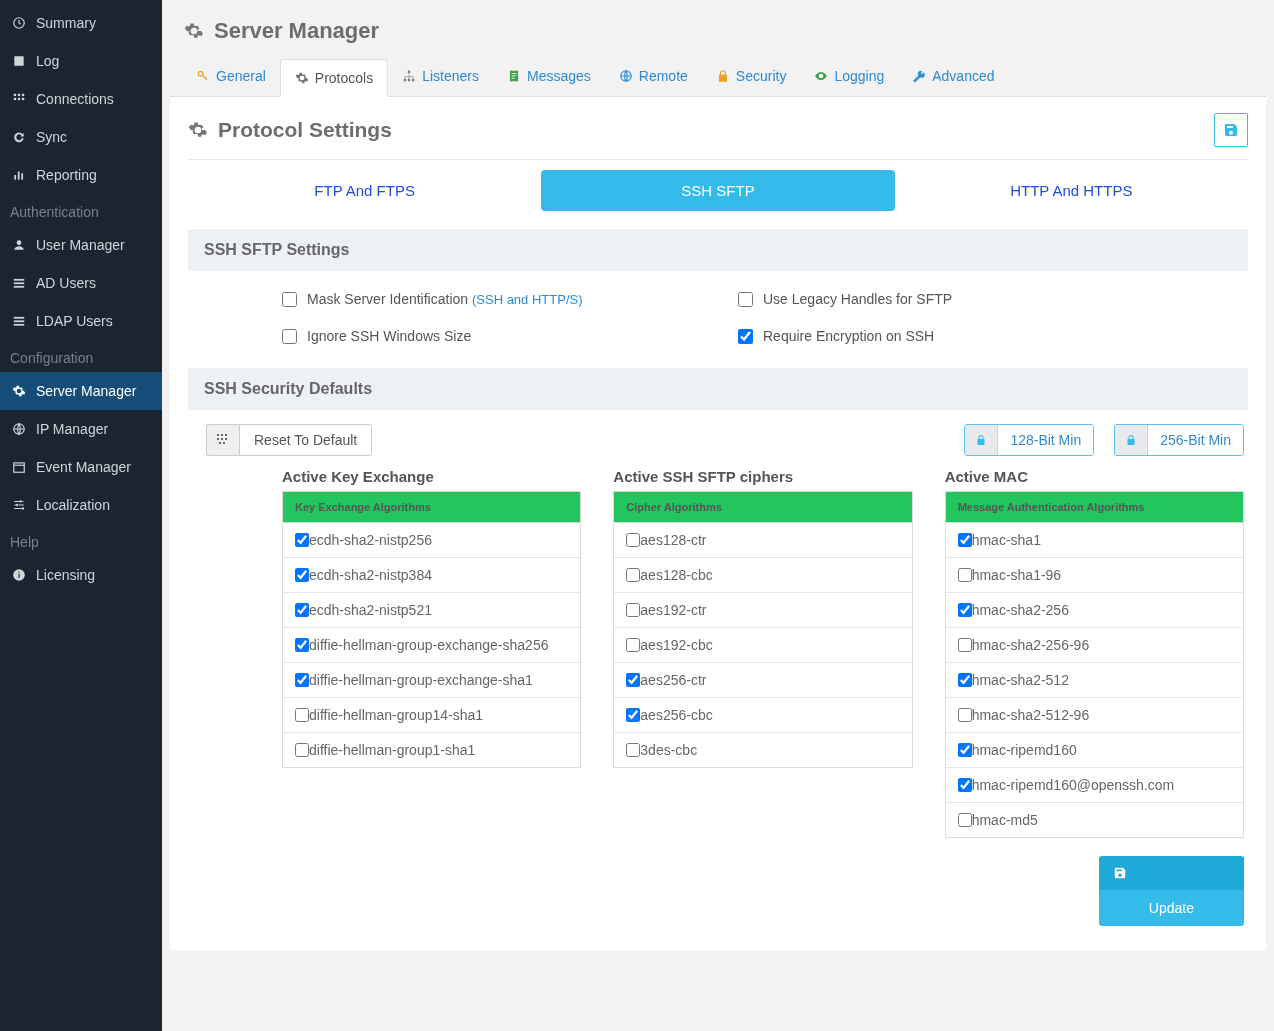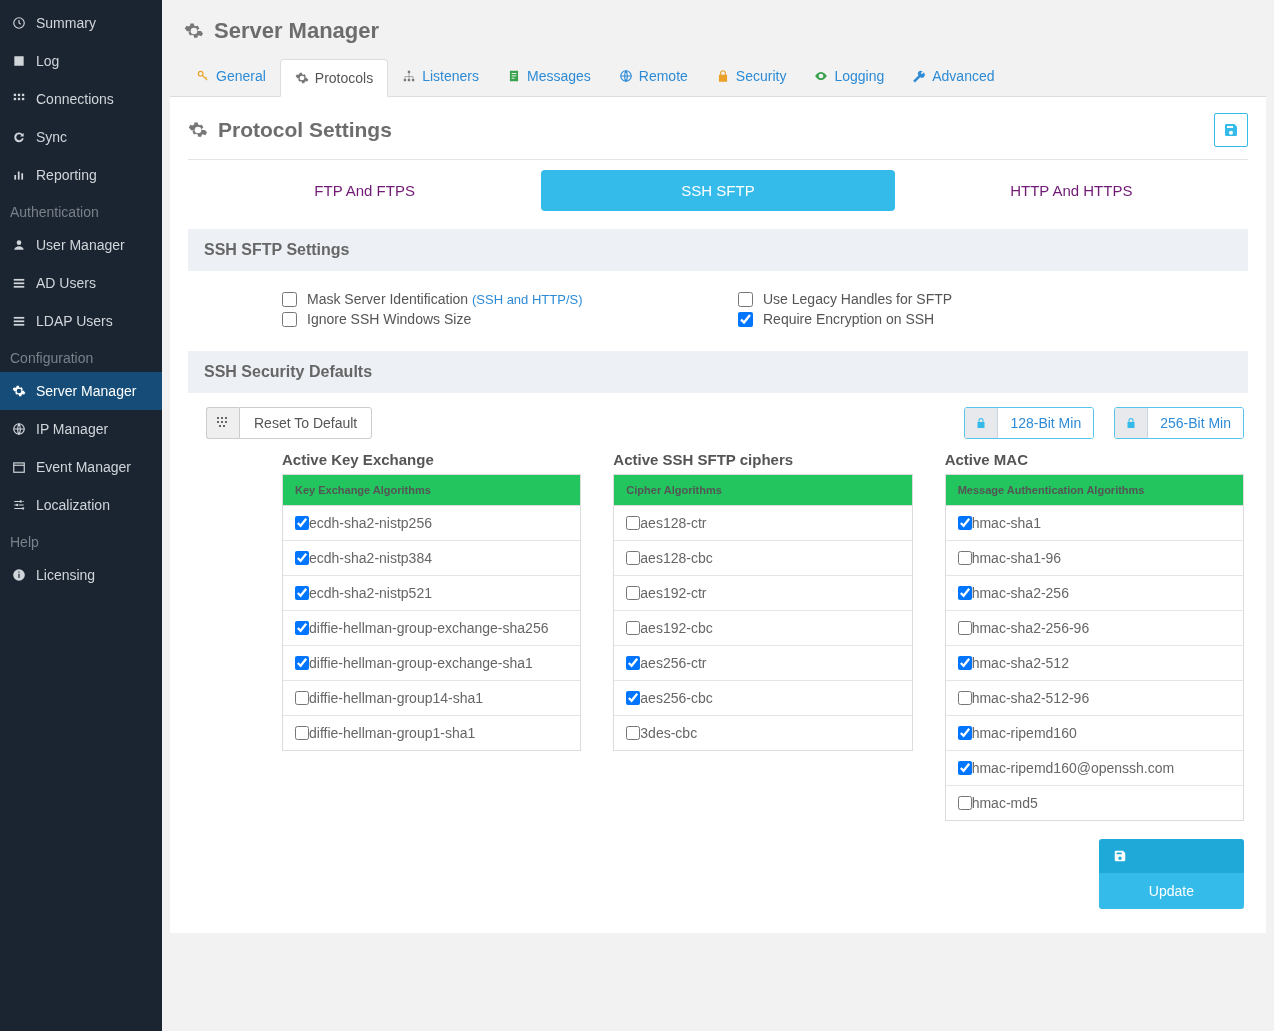--- a/index.html
+++ b/index.html
@@ -17,25 +17,25 @@
 .tabs { display: flex; background: #f2f2f2; padding: 0 12px; align-items: flex-end; border-bottom: 1px solid #ddd; margin: 0 8px; }
 .tab { padding: 10px 14px; display: flex; align-items: center; gap: 6px; cursor: pointer; color: #2d8bd6; font-size: 14px; border-bottom: 2px solid transparent; }
 .tab.active { background: #fff; border: 1px solid #ddd; border-bottom-color: #fff; border-radius: 4px 4px 0 0; color: #555; margin-bottom: -1px; }
 .tab .ticn { width: 14px; height: 14px; display: inline-flex; align-items: center; justify-content: center; }
 .card { background: #fff; margin: 0 8px; padding: 16px 18px 24px; }
 .chead { display:flex; align-items:center; justify-content:space-between; border-bottom:1px solid #e5e5e5; padding-bottom: 12px; margin-bottom: 6px; }
 .chead-left { display:flex; align-items:center; gap:10px; }
 .chead-left h2 { font-size: 21px; color: #6d6d6d; font-weight: 600; }
 .save-btn { border: 1px solid #35bbea; color: #35bbea; background: #fff; width: 34px; height: 34px; display:inline-flex; align-items:center; justify-content:center; border-radius:2px; cursor:pointer; }
 .subtabs { display:flex; margin-top: 10px; }
-.subtab { flex:1; text-align:center; padding: 12px 0; cursor:pointer; color:#701a75; font-size:15px; border-radius:4px; }
+.subtab { flex:1; text-align:center; padding: 12px 0; cursor:pointer; color:#1d4ed8; font-size:15px; border-radius:4px; }
 .subtab.active { background:#35bbea; color:#fff; }
 .section { margin-top: 18px; }
 .section-title { background:#edf1f5; padding: 12px 16px; font-size: 16px; color:#666; font-weight:600; }
-.opts-grid { display:grid; grid-template-columns: 1fr 1fr; gap: 4px 40px; padding: 20px 94px 6px; }
+.opts-grid { display:grid; grid-template-columns: 1fr 1fr; gap: 21px 40px; padding: 20px 94px 6px; }
 .opt { display:flex; align-items:center; gap:10px; color:#555; font-size:14px; }
 .opt input[type=checkbox] { width:15px; height:15px; }
 .opt .hint { color:#2d8bd6; font-size: 13px; }
 .defaults-bar { display:flex; align-items:center; justify-content:space-between; padding: 14px 0 6px 18px; }
 .reset-grp { display:flex; }
 .reset-grp .pre { border:1px solid #ccc; background:#efefef; padding:7px 10px; border-right:none; border-radius:3px 0 0 3px; display:inline-flex; align-items:center; }
 .reset-grp button { border:1px solid #ccc; background:#fff; padding:7px 14px; cursor:pointer; font-size:14px; border-radius:0 3px 3px 0; color:#555; }
 .bit-btns { display:flex; gap:20px; margin-right: 4px; }
 .bit-btns .bbtn { display:flex; border:1px solid #58c4ed; border-radius:3px; overflow:hidden; color:#2d8bd6; }
 .bit-btns .bbtn .bpre { background:#e7e9ec; padding:7px 10px; display:inline-flex; align-items:center; border-right:1px solid #c7d6e0; }

